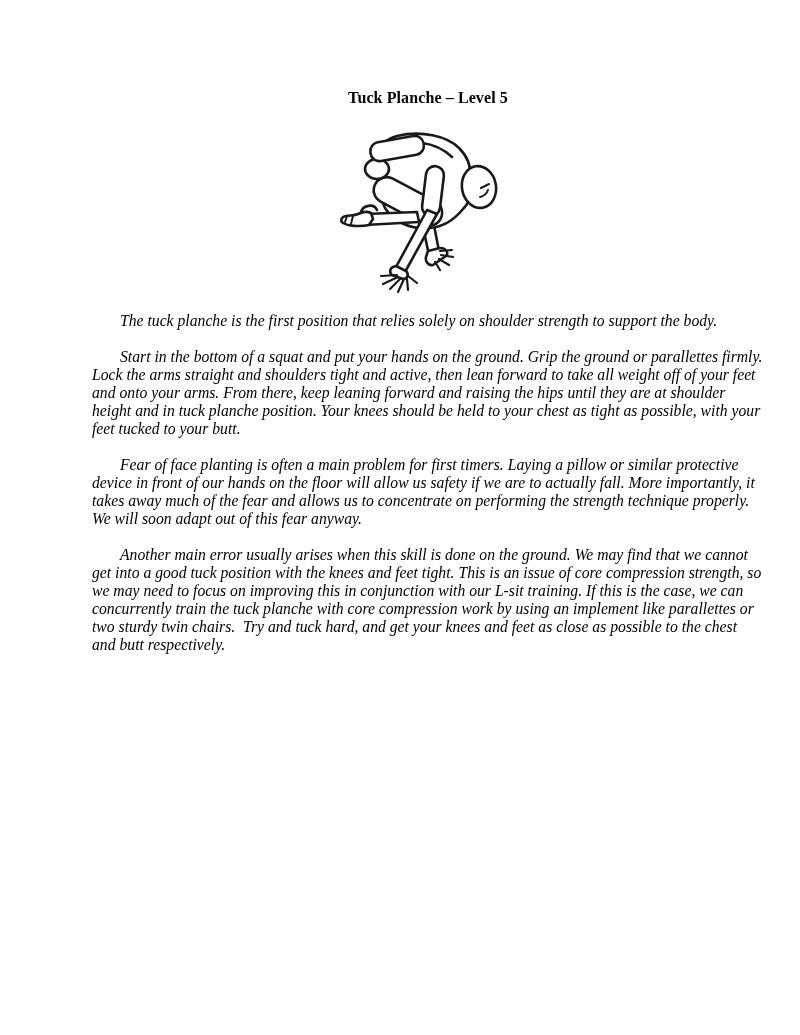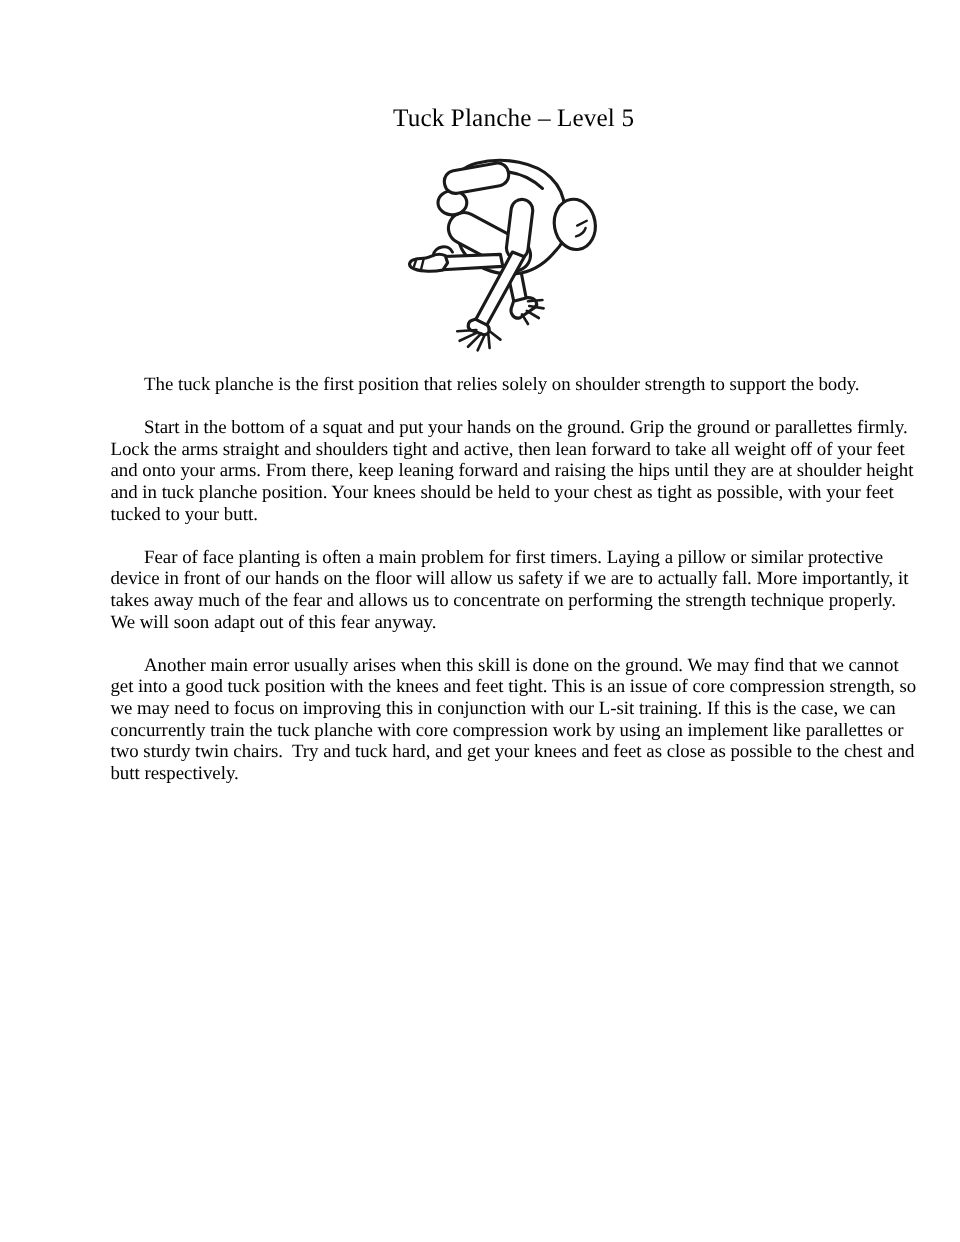--- a/index.html
+++ b/index.html
@@ -20,22 +20,22 @@
     inset: 0;
     background: #ffffff;
   }
   .doc-title {
     position: absolute;
     top: 89px;
     left: 92px;
     width: 672px;
     margin: 0;
     text-align: center;
-    font-size: 21px;
-    font-weight: normal;
+    font-size: 16px;
+    font-weight: bold;
     line-height: 18px;
     letter-spacing: 0.1px;
   }
   .illustration {
     position: absolute;
     left: 335px;
     top: 128px;
     width: 170px;
     height: 170px;
     margin: 0;
@@ -50,20 +50,21 @@
     left: 92px;
     top: 312px;
     width: 672px;
     font-size: 15.7px;
     line-height: 18px;
   }
   .body-text p {
     margin: 0 0 18px 0;
     text-indent: 28px;
     white-space: pre-wrap;
+    font-style: italic;
   }
 </style>
 </head>
 <body>
 
 <div class="page">
 
   <h1 class="doc-title">Tuck Planche – Level 5</h1>
 
   <figure class="illustration" aria-label="Line drawing of a person holding a tuck planche: straight arms, splayed hands on the floor, knees tucked to the chest, feet pulled to the butt, head looking down">

